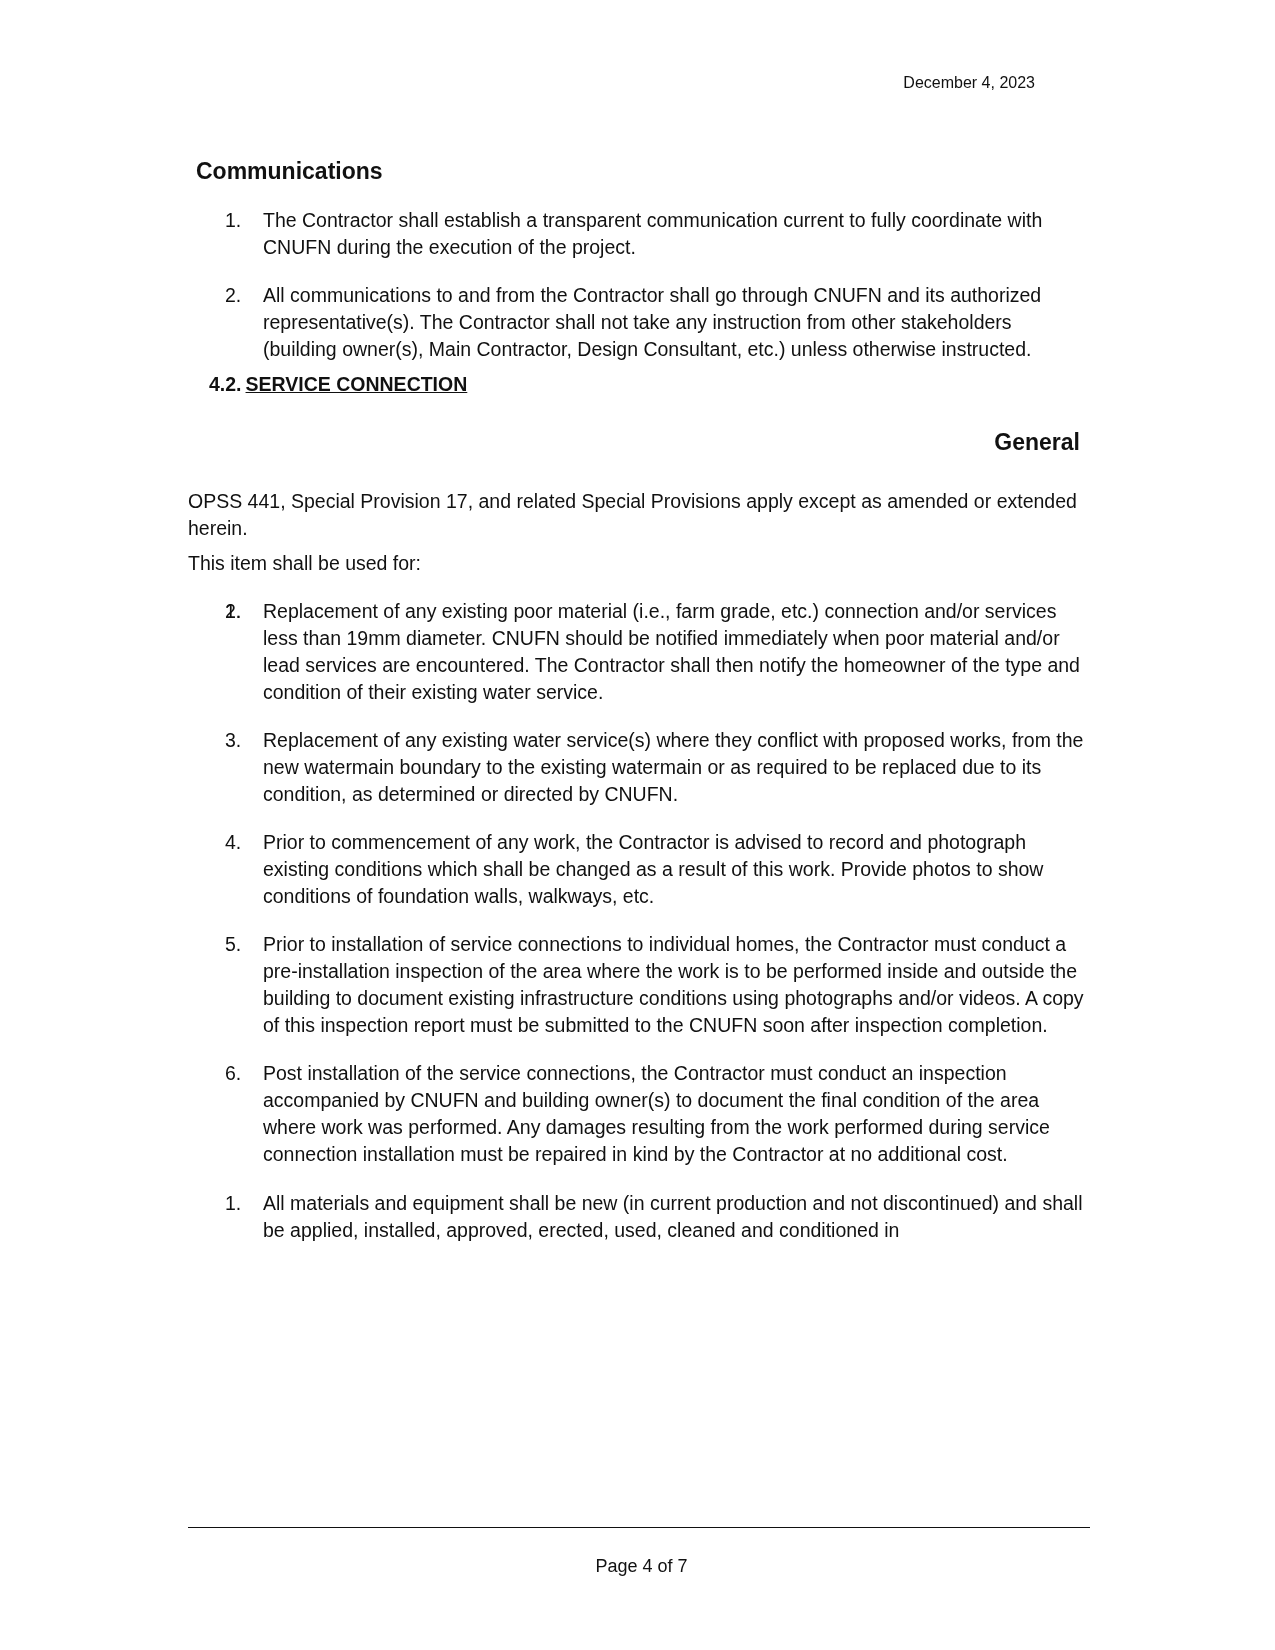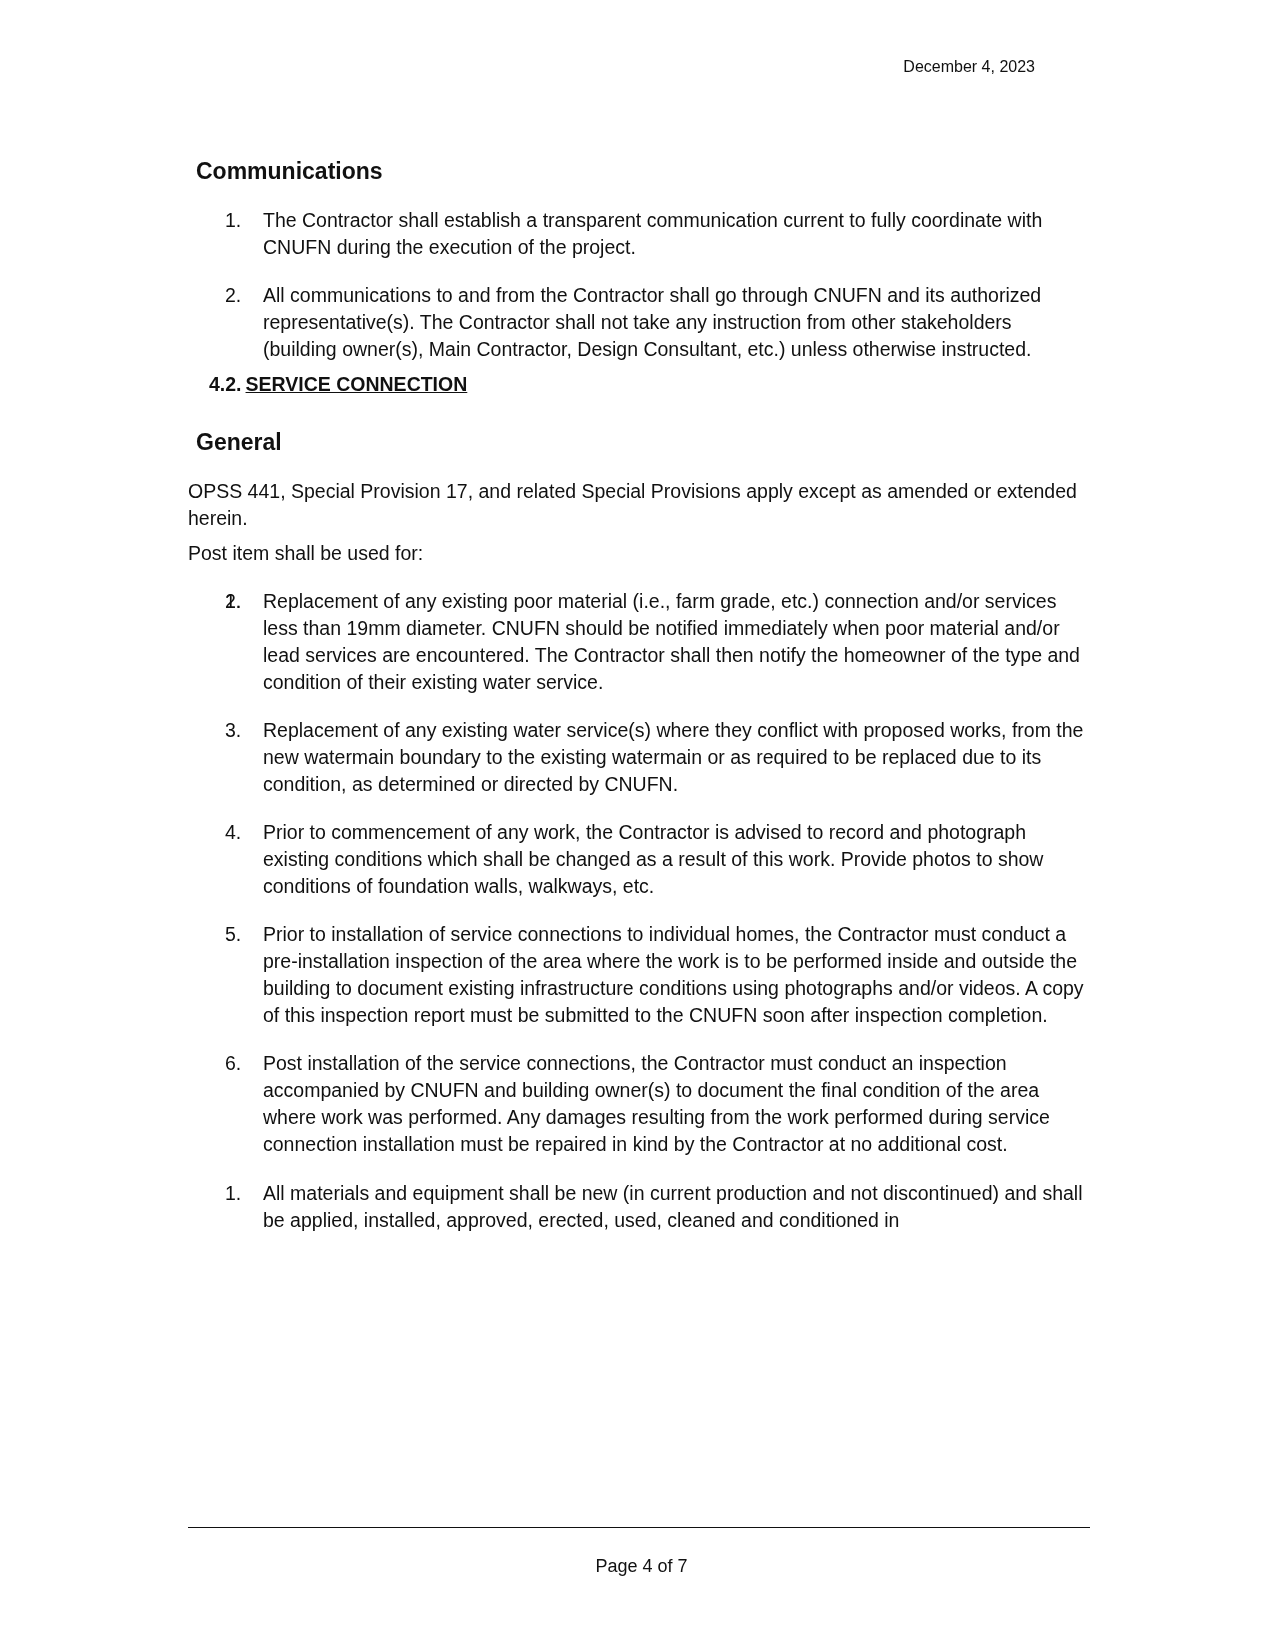--- a/index.html
+++ b/index.html
@@ -1,21 +1,21 @@
 <!DOCTYPE html>
 <html><head>
 <meta charset="utf-8">
 <style>
   html, body { margin: 0; padding: 0; background: #ffffff; }
   body {
     width: 1275px; height: 1650px; position: relative; overflow: hidden;
     font-family: "Liberation Sans", sans-serif; color: #111;
   }
   .date {
-    position: absolute; top: 58px; right: 240px; font-size: 16px;
+    position: absolute; top: 74px; right: 240px; font-size: 16px;
   }
   .content {
     position: absolute; left: 188px; top: 150px; width: 900px;
     font-size: 19.5px; line-height: 27px;
   }
   .heading {
     font-weight: bold; margin: 8px;
     font-size: 23px; line-height: 27px;
   }
   .section-heading {
@@ -54,24 +54,24 @@
     <li>
       <span class="n">2.</span>
       <span>All communications to and from the Contractor shall go through CNUFN and its authorized representative(s). The Contractor shall not take any instruction from other stakeholders (building owner(s), Main Contractor, Design Consultant, etc.) unless otherwise instructed.</span>
     </li>
   </ol>
 
   <h2 class="section-heading" style="margin-top:8px;">
     <span class="num">4.2.</span><span class="title">SERVICE CONNECTION</span>
   </h2>
 
-  <h3 class="heading" style="margin-top:31px;">General</h3>
+  <h3 class="heading" style="margin-top:31px;text-align:right;">General</h3>
 
-  <p style="margin-top:22px;">OPSS 441, Special Provision 17, and related Special Provisions apply except as amended or extended herein.</p>
-  <p style="margin-top:8px;">Post item shall be used for:</p>
+  <p style="margin-top:32px;">OPSS 441, Special Provision 17, and related Special Provisions apply except as amended or extended herein.</p>
+  <p style="margin-top:8px;">This item shall be used for:</p>
 
   <ol style="margin-top:8px;">
     <li style="margin-bottom:21px;">
       <span class="n">1.</span>
     </li>
     <li style="margin-bottom:21px;">
       <span class="n">2.</span>
       <span>Replacement of any existing poor material (i.e., farm grade, etc.) connection and/or services less than 19mm diameter. CNUFN should be notified immediately when poor material and/or lead services are encountered.  The Contractor shall then notify the homeowner of the type and condition of their existing water service.</span>
     </li>
     <li style="margin-bottom:21px;">

